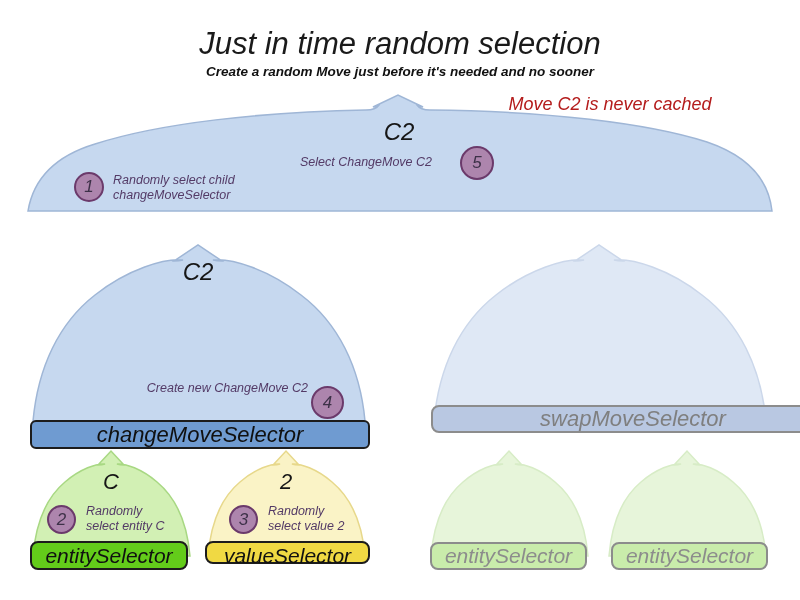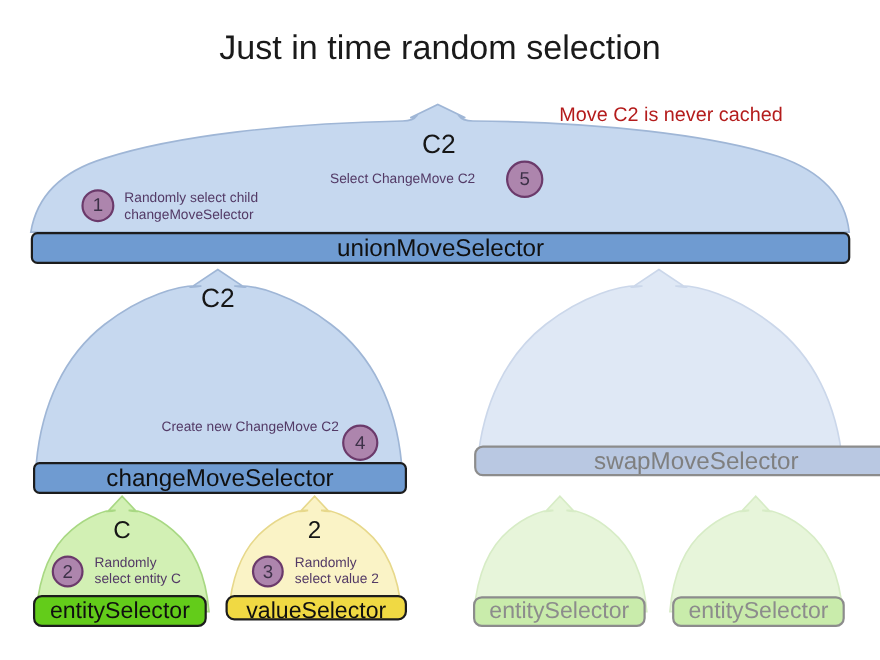--- a/index.html
+++ b/index.html
@@ -1,18 +1,18 @@
 <!DOCTYPE html>
 <html><head>
 <meta charset="utf-8">
 <style>
   html,body{margin:0;padding:0;background:#ffffff;}
   #canvas{
     position:relative;width:800px;height:600px;background:#ffffff;
-    font-family:"Liberation Sans",sans-serif;overflow:hidden;
+    font-family:"Liberation Sans",sans-serif;overflow:hidden;font-style:italic;
   }
   .abs{position:absolute;}
   #shape-layer{position:absolute;left:0;top:0;z-index:0;}
   
   .title{
     left:0;top:26px;width:800px;text-align:center;
     font-size:31px;color:#1a1a1a;z-index:3;
   }
   .subtitle{
     left:0;top:64px;width:800px;text-align:center;
@@ -84,23 +84,23 @@
     <use href="#dome" x="0" y="0" transform="translate(33,245)" fill="#c6d8ef" stroke="#9fb6d6" stroke-width="1.5"></use>
     <use href="#dome" x="0" y="0" transform="translate(434,245)" fill="#dfe8f5" stroke="#cbd7ea" stroke-width="1.5"></use>
 
     <use href="#smallDome" transform="translate(33,451)" fill="#d2f0b4" stroke="#a8d883" stroke-width="1.5"></use>
     <use href="#smallDome" transform="translate(208,451)" fill="#faf3c6" stroke="#e7d88b" stroke-width="1.5"></use>
     <use href="#smallDome" transform="translate(431,451)" fill="#e7f5da" stroke="#d7ecc6" stroke-width="1.5"></use>
     <use href="#smallDome" transform="translate(609,451)" fill="#e7f5da" stroke="#d7ecc6" stroke-width="1.5"></use>
   </svg>
 
   <div class="abs title">Just in time random selection</div>
+  <div class="abs subtitle">Create a random Move just before it's needed and no sooner</div>
   <div class="abs warning">Move C2 is never cached</div>
 
-  <div id="bar-union" class="abs bar big">unionMoveSelector</div>
   <div id="bar-change" class="abs bar big">changeMoveSelector</div>
   <div id="bar-swap" class="abs bar big faded">swapMoveSelector</div>
   <div id="bar-entity" class="abs bar small">entitySelector</div>
   <div id="bar-value" class="abs bar small">valueSelector</div>
   <div id="bar-efad1" class="abs bar small faded-green">entitySelector</div>
   <div id="bar-efad2" class="abs bar small faded-green">entitySelector</div>
 
   <div id="lbl-top-c2" class="abs movelabel">C2</div>
   <div id="lbl-mid-c2" class="abs movelabel">C2</div>
   <div id="lbl-c" class="abs movelabel">C</div>

